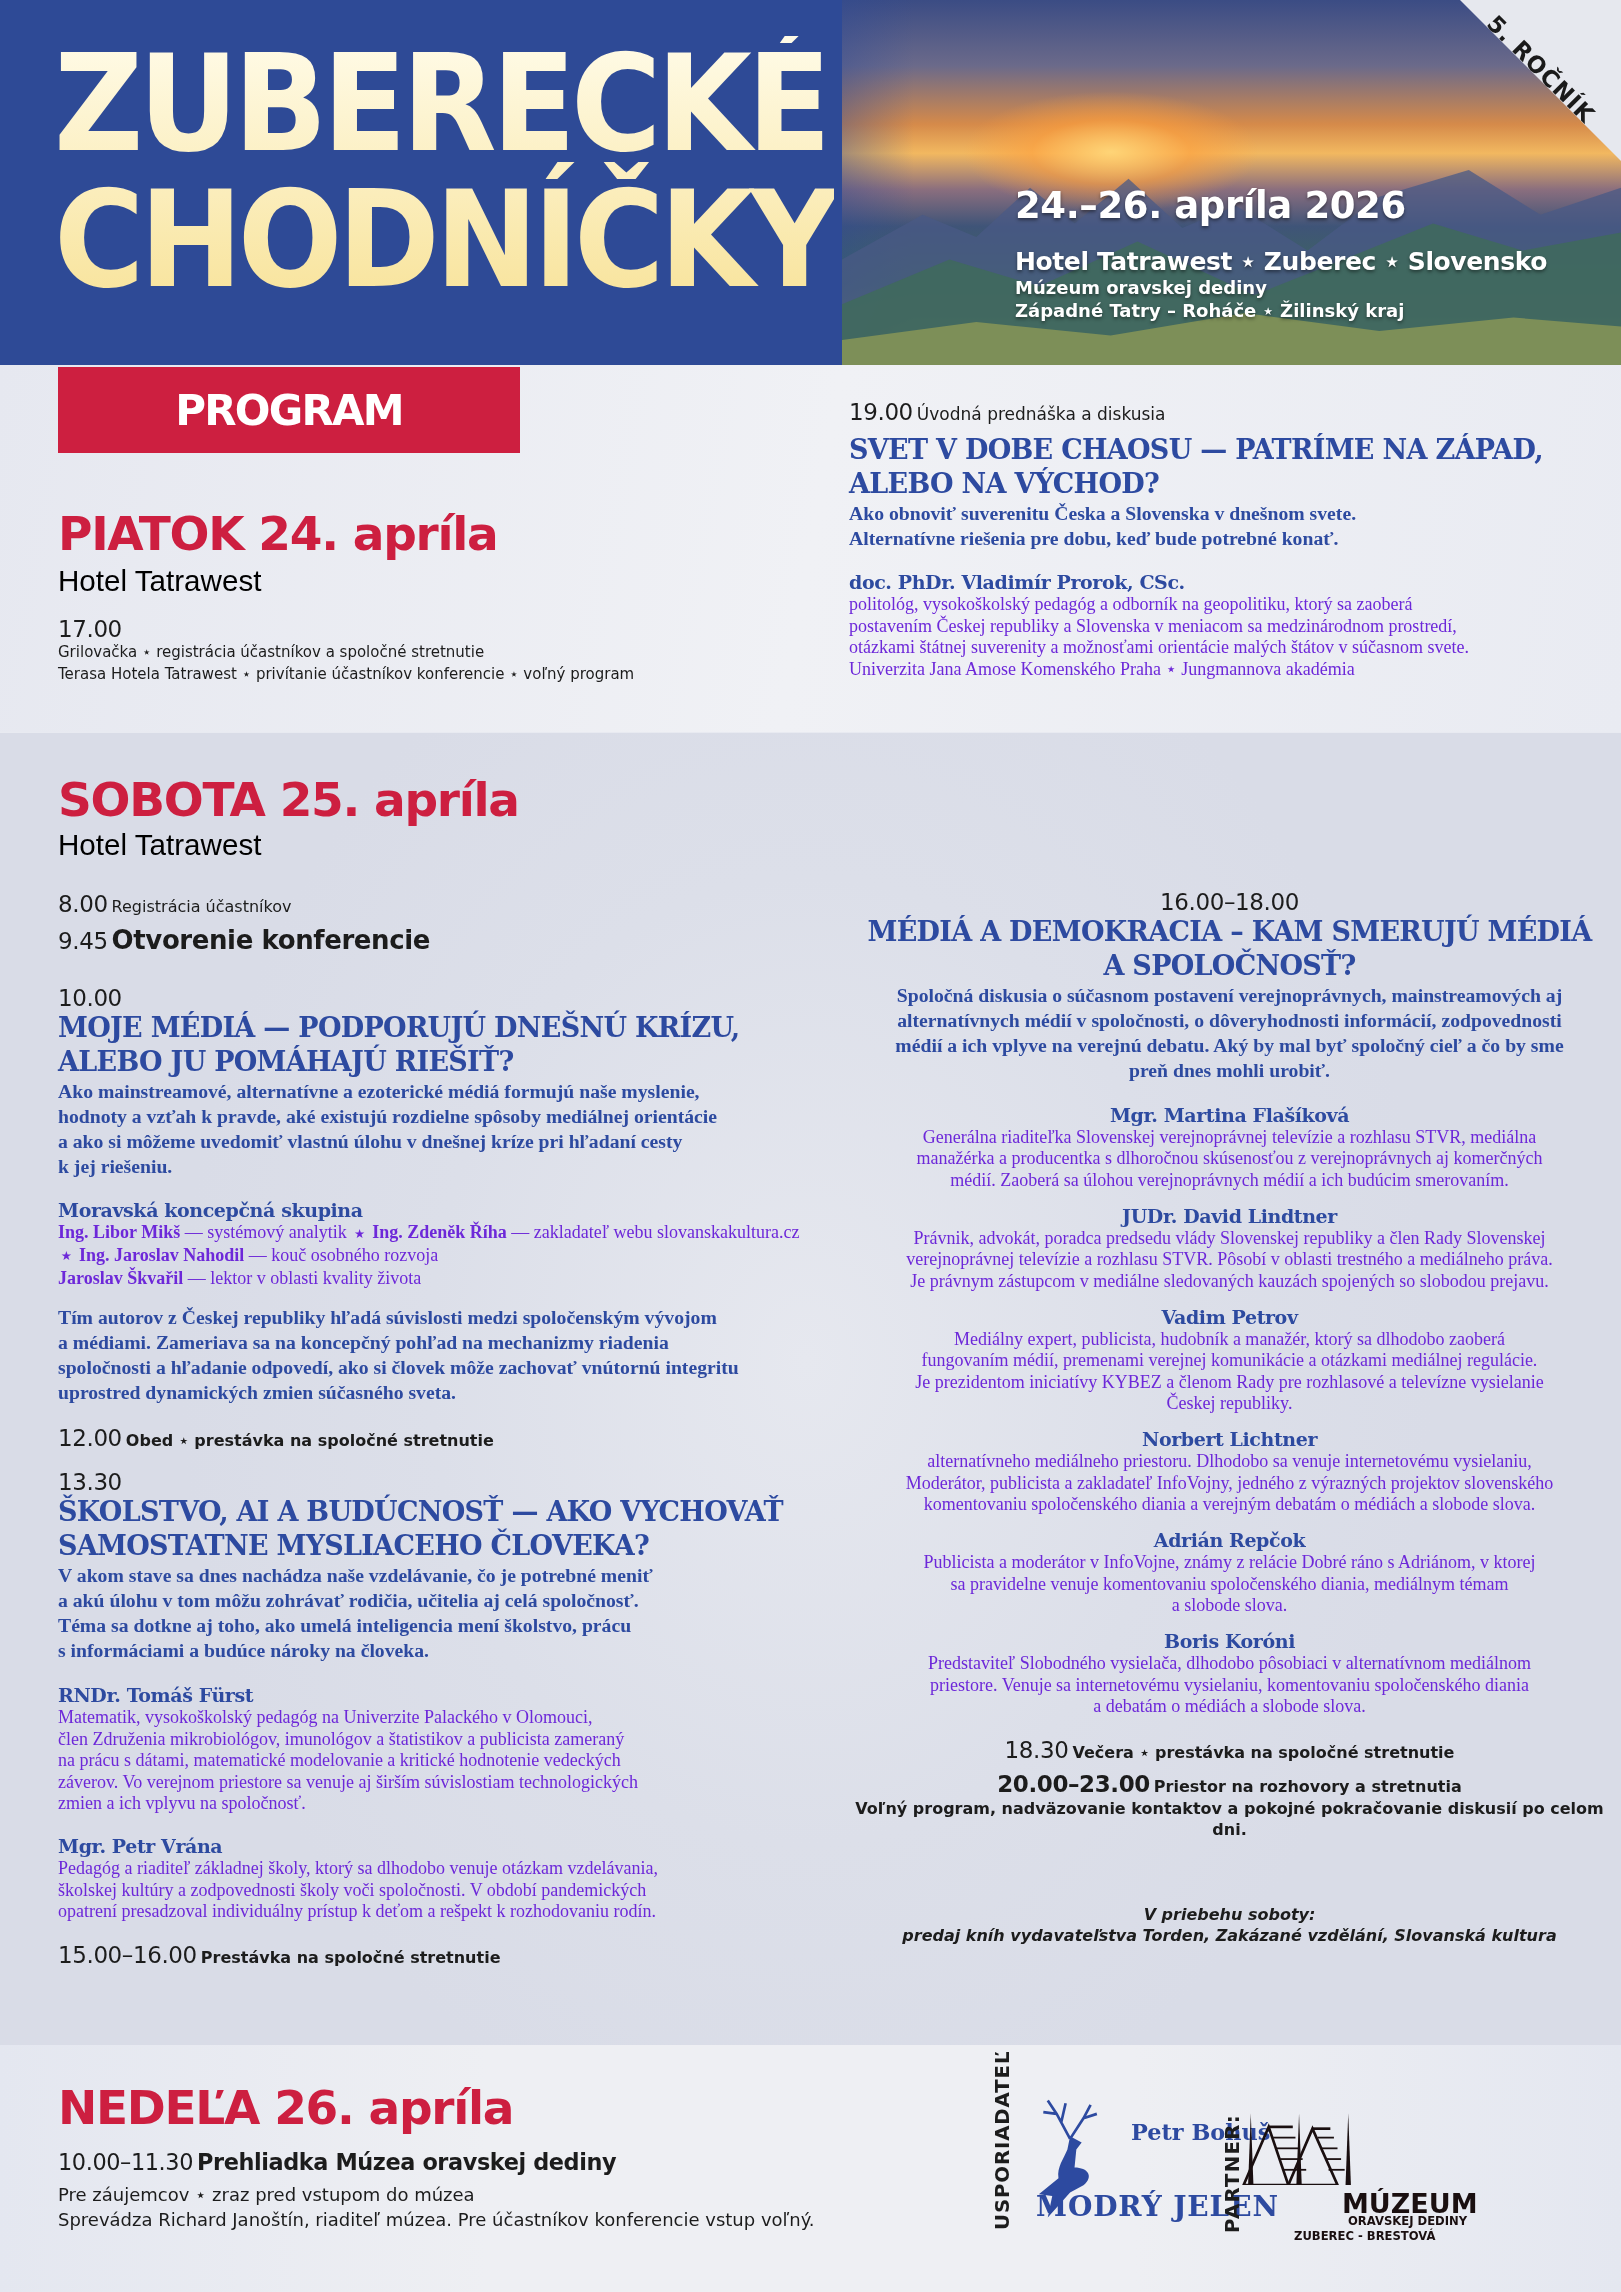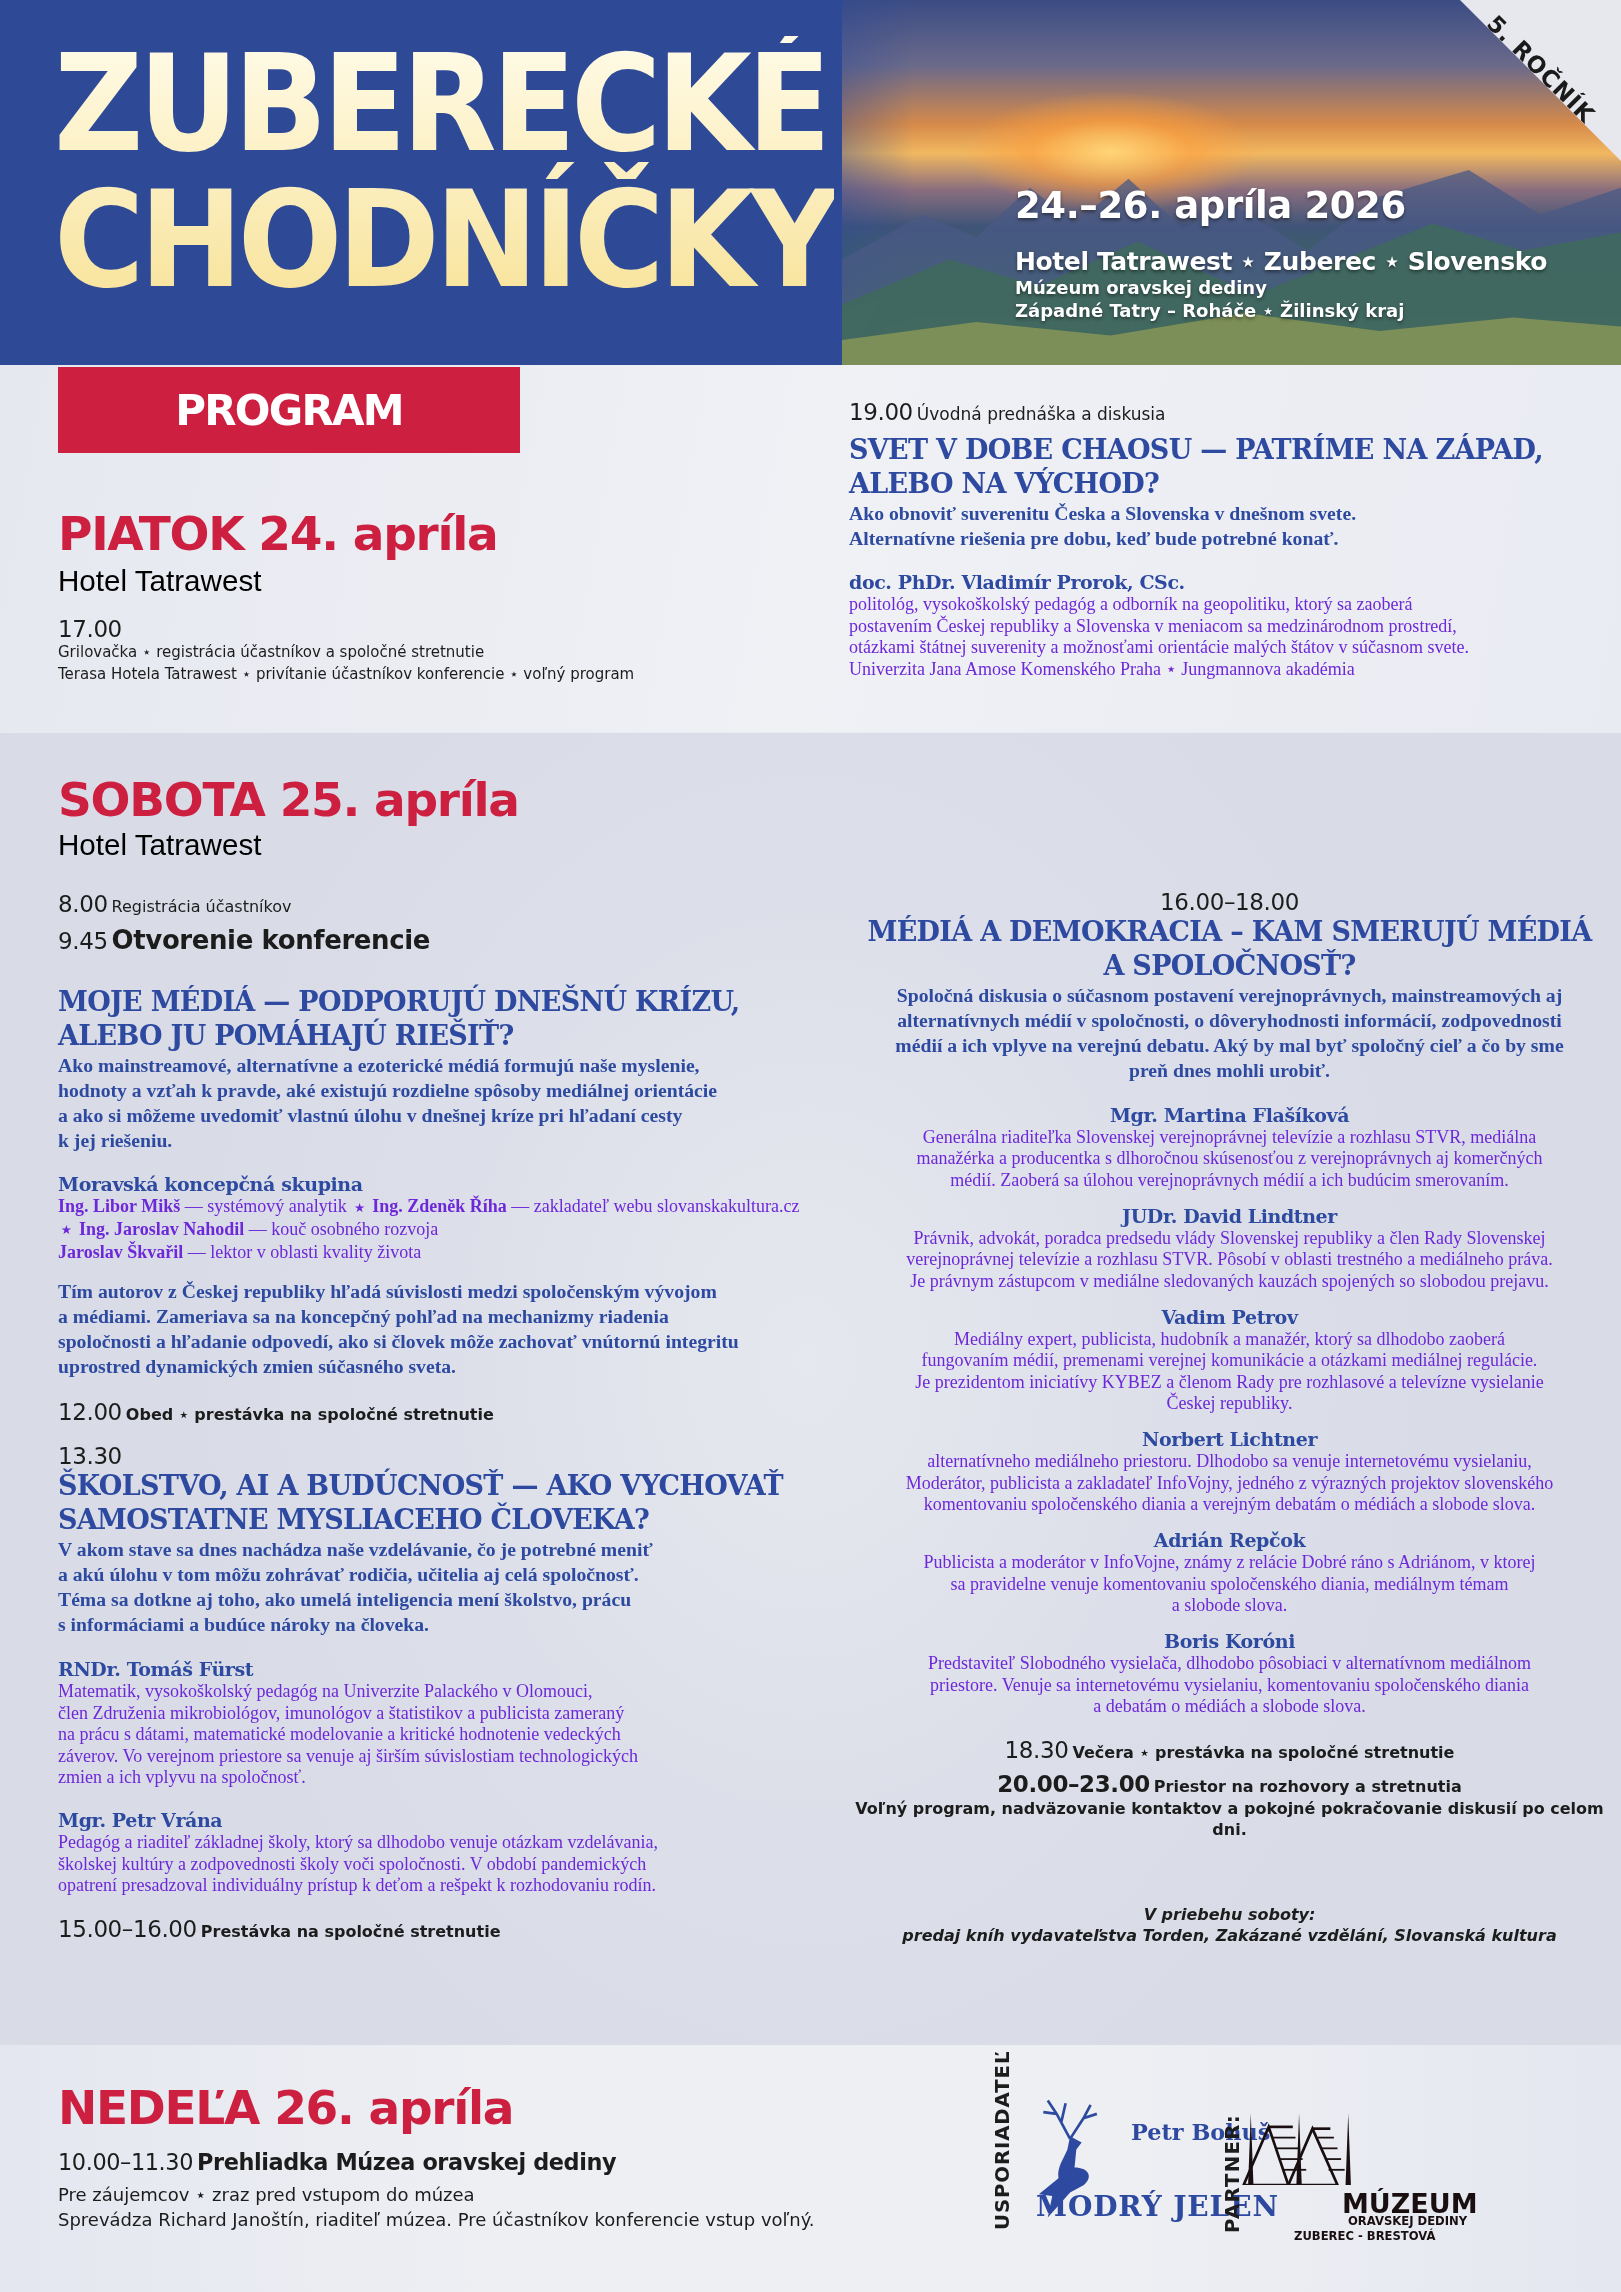--- a/index.html
+++ b/index.html
@@ -138,20 +138,21 @@
 <div class="blk" style="left:58px; top:891px; width:761px;">
   <div class="mb8">
     <span class="time">8.00</span>
     <span class="smallsans" style="font-size:16px;">Registrácia účastníkov</span>
   </div>
   <div style="margin-bottom:30px;">
     <span class="time">9.45</span>
     <span class="time" style="font-weight:bold; font-size:26px;">Otvorenie konferencie</span>
   </div>
 
+  <div class="time">10.00</div>
   <div class="t-head">MOJE MÉDIÁ — PODPORUJÚ DNEŠNÚ KRÍZU,</div>
   <div class="t-head">ALEBO JU POMÁHAJÚ RIEŠIŤ?</div>
   <div class="t-lead">Ako mainstreamové, alternatívne a ezoterické médiá formujú naše myslenie,</div>
   <div class="t-lead">hodnoty a vzťah k pravde, aké existujú rozdielne spôsoby mediálnej orientácie</div>
   <div class="t-lead">a ako si môžeme uvedomiť vlastnú úlohu v dnešnej kríze pri hľadaní cesty</div>
   <div class="t-lead mb22">k jej riešeniu.</div>
 
   <div class="sp-name">Moravská koncepčná skupina</div>
   <div class="sp-desc">
     <b>Ing. Libor Mikš</b>

